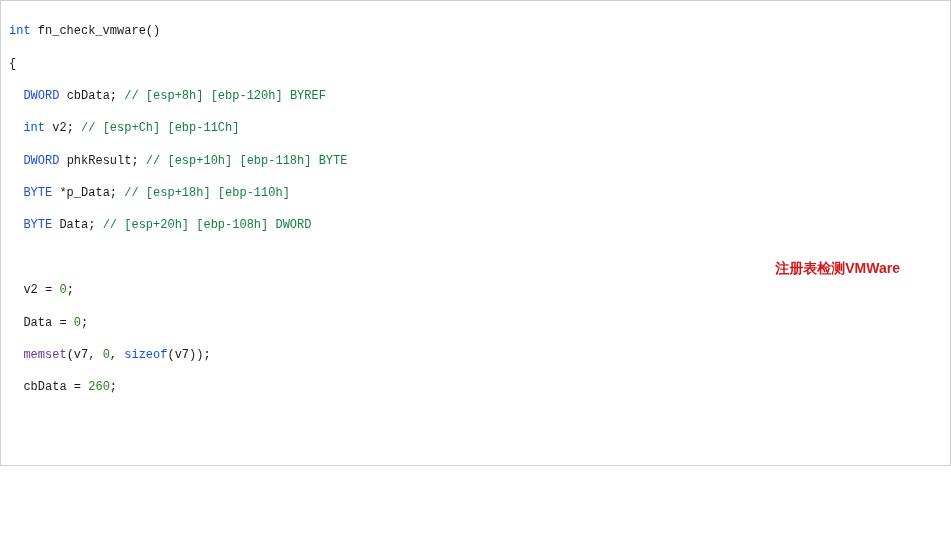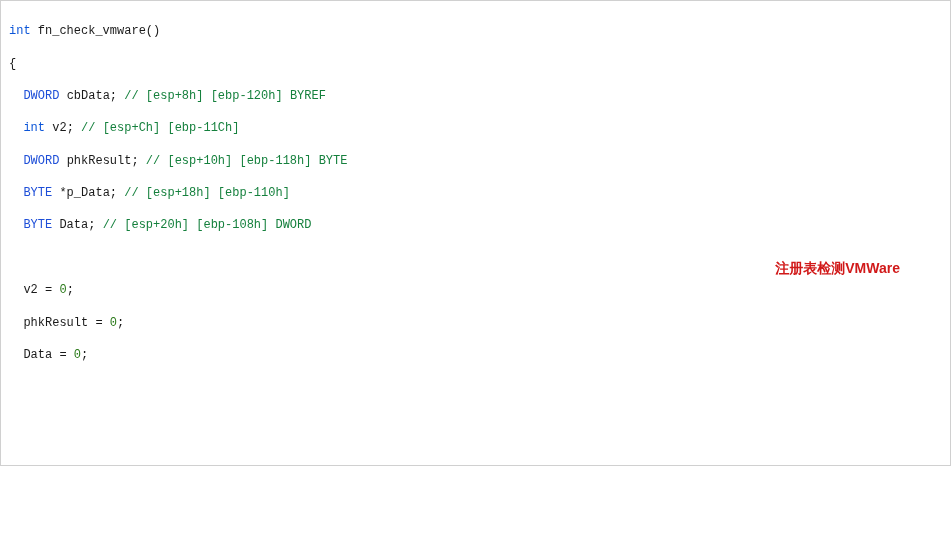--- a/index.html
+++ b/index.html
@@ -47,22 +47,23 @@
 <div class="code-container">
 <span class="line"><span class="kw">int</span> <span class="fn-name">fn_check_vmware</span><span>()</span></span>
 <span class="line"><span>{</span></span>
 <span class="line">  <span class="type-user">DWORD</span> <span>cbData</span><span>;</span> <span class="comment">// [esp+8h] [ebp-120h] BYREF</span></span>
 <span class="line">  <span class="kw">int</span> <span>v2</span><span>;</span> <span class="comment">// [esp+Ch] [ebp-11Ch]</span></span>
 <span class="line">  <span class="type-user">DWORD</span> <span>phkResult</span><span>;</span> <span class="comment">// [esp+10h] [ebp-118h] BYTE</span></span>
 <span class="line">  <span class="type-user">BYTE</span> <span>*p_Data</span><span>;</span> <span class="comment">// [esp+18h] [ebp-110h]</span></span>
 <span class="line">  <span class="type-user">BYTE</span> <span>Data</span><span>;</span> <span class="comment">// [esp+20h] [ebp-108h] DWORD</span></span>
 <span class="line"> </span>
 <span class="line">  <span>v2</span> = <span class="num">0</span><span>;</span></span>
-<span class="line">  <span>phkResult</span> = <span class="num">0</span><span>;</span></span>
 <span class="line">  <span>Data</span> = <span class="num">0</span><span>;</span></span>
+<span class="line">  <span class="call">memset</span>(<span>v7</span>, <span class="num">0</span>, <span class="kw">sizeof</span>(<span>v7</span>))<span>;</span></span>
+<span class="line">  <span>cbData</span> = <span class="num">260</span><span>;</span></span>
 
 
 
 
 
 
 
 
 
 

